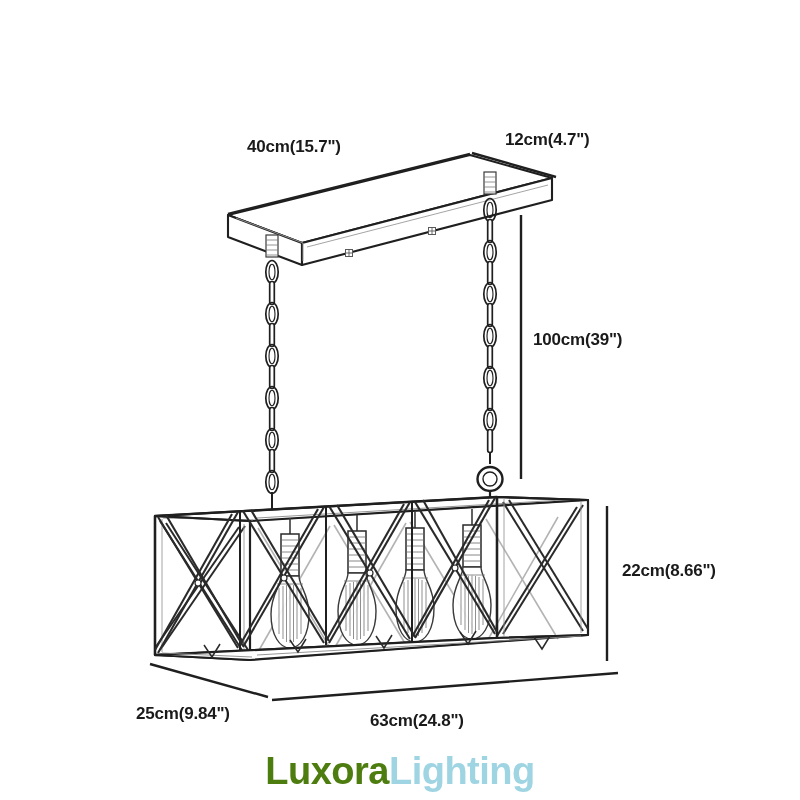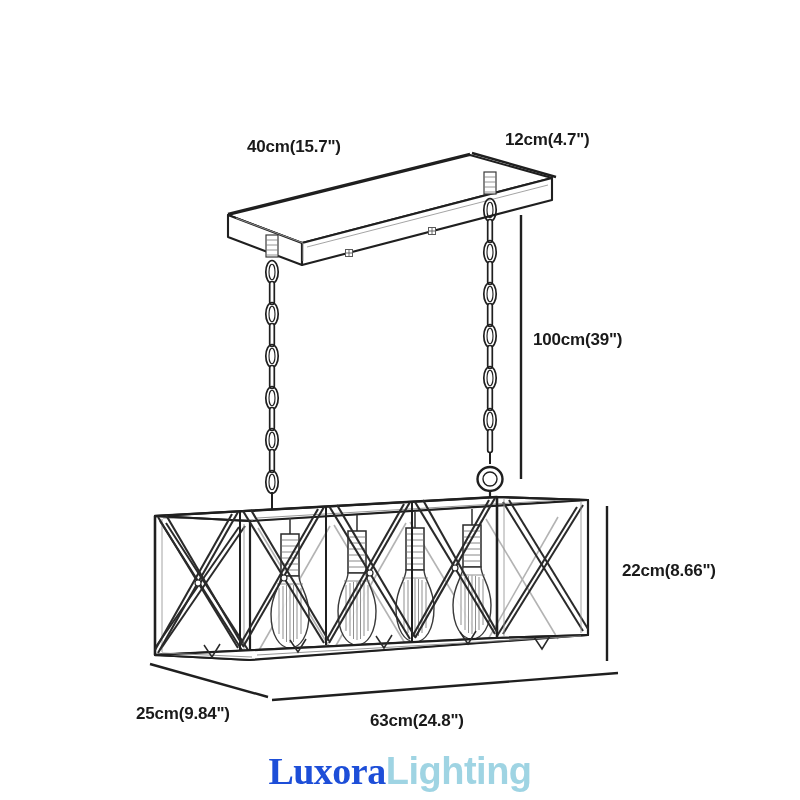--- a/index.html
+++ b/index.html
@@ -332,15 +332,15 @@
   <div class="dim-label" id="label-depth-top">12cm(4.7")</div>
 
   <div class="dim-label" id="label-drop">100cm(39")</div>
 
   <div class="dim-label" id="label-height">22cm(8.66")</div>
 
   <div class="dim-label" id="label-depth-bot">25cm(9.84")</div>
 
   <div class="dim-label" id="label-width-bot">63cm(24.8")</div>
 
-  <div id="watermark"><span class="wm-a" style="color: #1d4ed8; font-family: Liberation Serif, serif;">Luxora</span><span class="wm-b" style="color: rgb(159, 212, 227);">Lighting</span></div>
+  <div id="watermark"><span class="wm-a" style="color: #4d7c0f;">Luxora</span><span class="wm-b" style="color: rgb(159, 212, 227);">Lighting</span></div>
 
 </div>
 
 </body></html>

